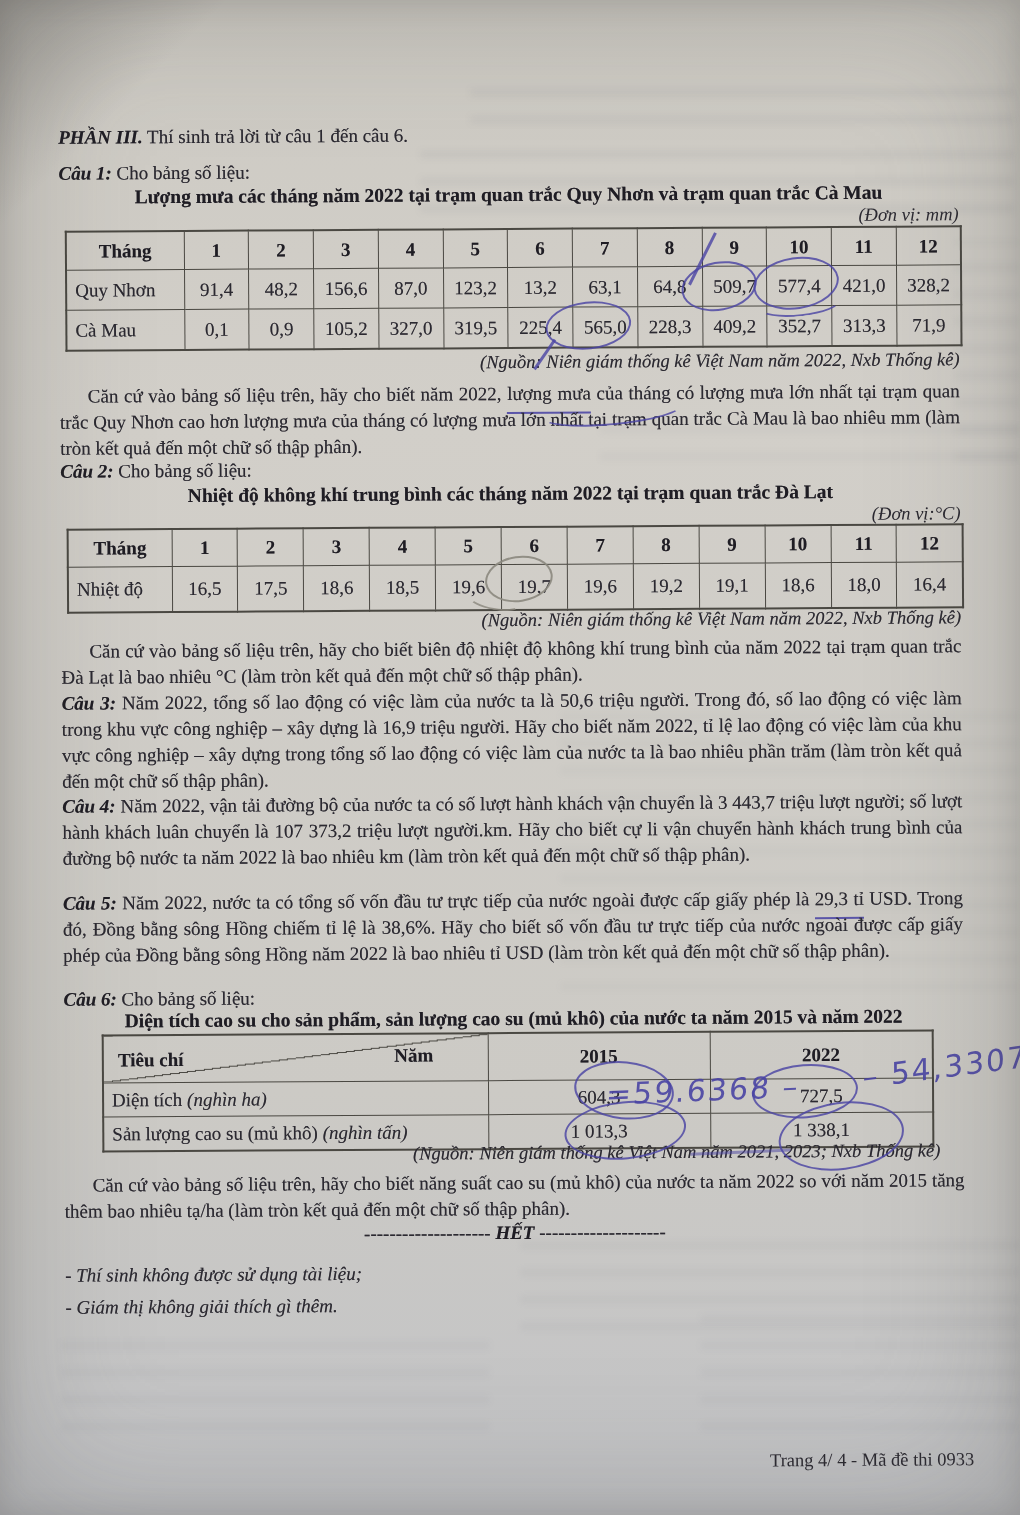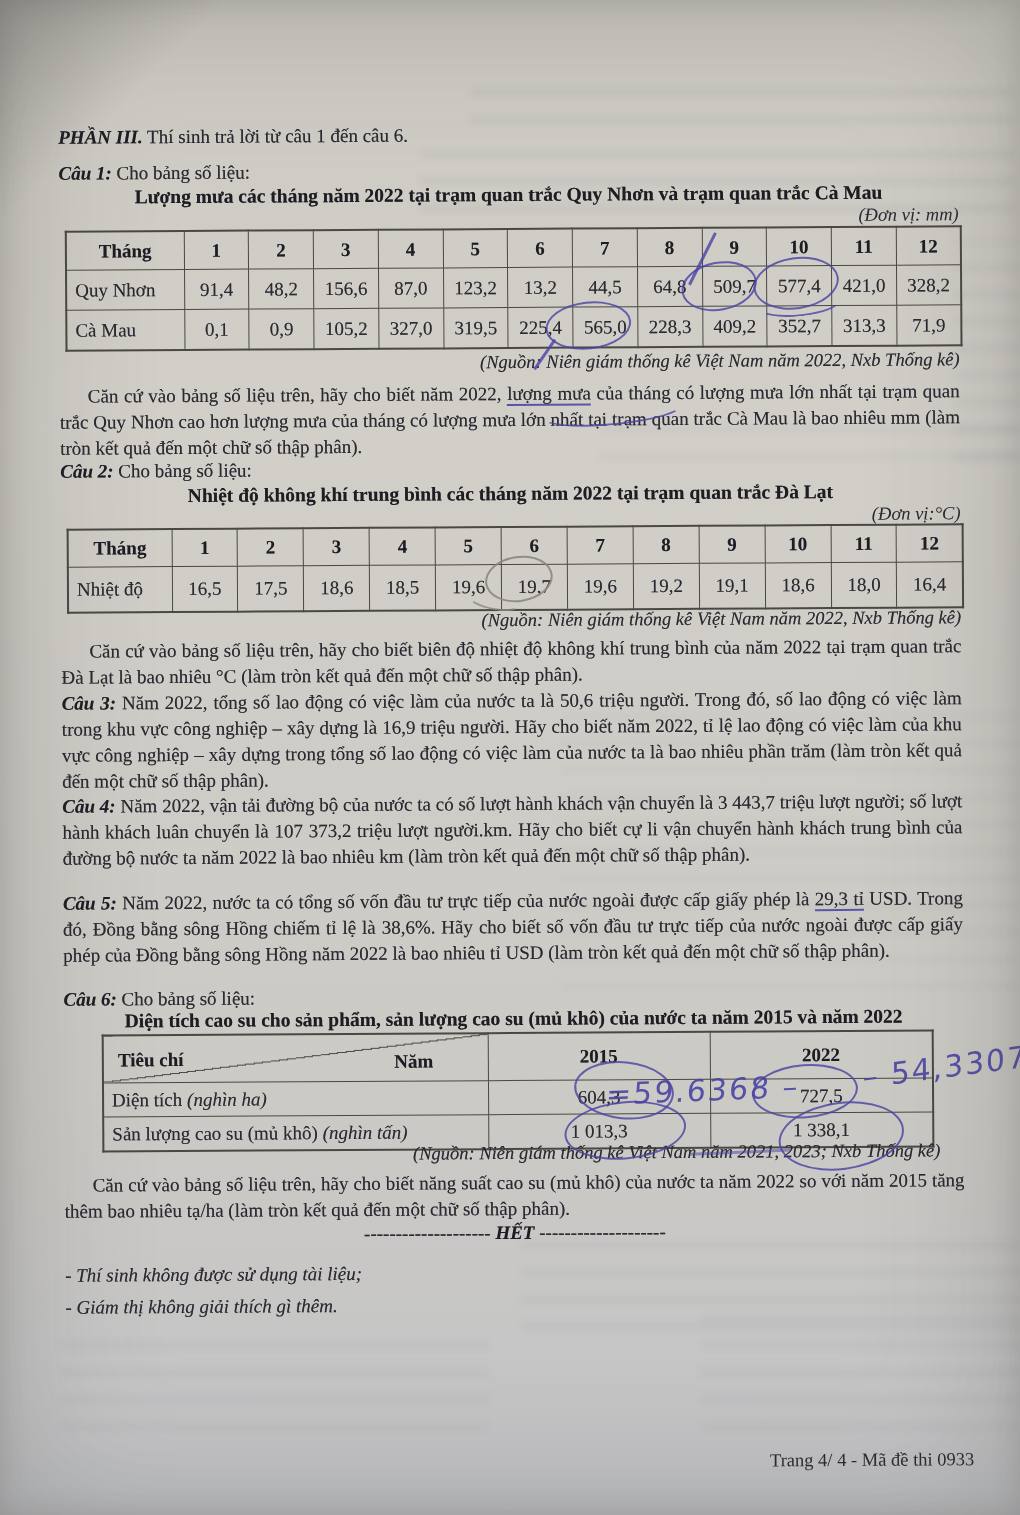--- a/index.html
+++ b/index.html
@@ -33,23 +33,23 @@
         font-size:19px;color:var(--ink);text-shadow:0 0 .5px rgba(43,41,49,.5);}
   th,td{border:1.7px solid var(--border);padding:0 3px;text-align:center;vertical-align:middle;overflow:hidden;white-space:nowrap;}
   table{border:2.2px solid var(--border);}
   th{font-weight:700;color:var(--ink-bold);margin-left:28px;}
   .lbl{text-align:left;padding-left:8px;}
   .t1 th{height:37px;} .t1 td{height:39px;margin-top:12px;}
   .t2 th{height:36px;} .t2 td{height:44px;margin-top:16px;}
   .t3 td{height:33px;font-size:19px;}
   .t3 .yr{height:46px;}
   .diag{position:relative;background:linear-gradient(to bottom right,transparent 49.4%,var(--border) 49.4% 50.6%,transparent 50.6%);}
-  .diag .nam{position:absolute;top:16px;right:54px;font-weight:700;color:var(--ink-bold);}
+  .diag .nam{position:absolute;top:10px;right:54px;font-weight:700;color:var(--ink-bold);}
   .diag .tieuchi{position:absolute;bottom:11px;left:14px;font-weight:700;color:var(--ink-bold);}
-  .pen-u{border-bottom:2.6px solid rgba(74,68,164,.88);padding-bottom:0;}
+  .pen-u{border-bottom:2.6px solid rgba(74,68,164,.88);padding-bottom:8px;}
   
   .hw{position:absolute;z-index:30;font-family:"DejaVu Sans",sans-serif;color:var(--pen);
       opacity:.9;letter-spacing:2px;font-size:30px;white-space:nowrap;}
   .circ{position:absolute;z-index:30;border:2.6px solid var(--pen);border-radius:50%;opacity:.82;}
   .circ.pencil{border-color:var(--pencil);border-width:2.2px;opacity:.9;}
   .penline{position:absolute;z-index:30;background:var(--pen);opacity:.8;}
   .arc{position:absolute;z-index:30;border:2.4px solid transparent;border-bottom-color:var(--pen);
        border-radius:50%;opacity:.8;}
   .arc.pencil{border-bottom-color:var(--pencil);}
   
@@ -102,21 +102,21 @@
           <th>12</th>
         </tr>
         <tr>
           <td class="lbl">Quy Nhơn</td>
           <td>91,4</td>
           <td>48,2</td>
           <td>156,6</td>
           <td>87,0</td>
           <td>123,2</td>
           <td>13,2</td>
-          <td>44,5</td>
+          <td>63,1</td>
           <td>64,8</td>
           <td>509,7</td>
           <td>577,4</td>
           <td>421,0</td>
           <td>328,2</td>
         </tr>
         <tr>
           <td class="lbl">Cà Mau</td>
           <td>0,1</td>
           <td>0,9</td>

